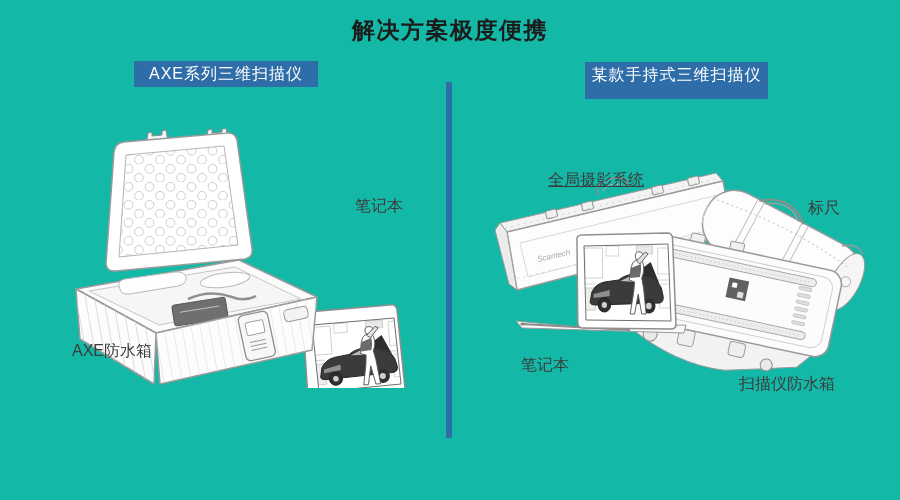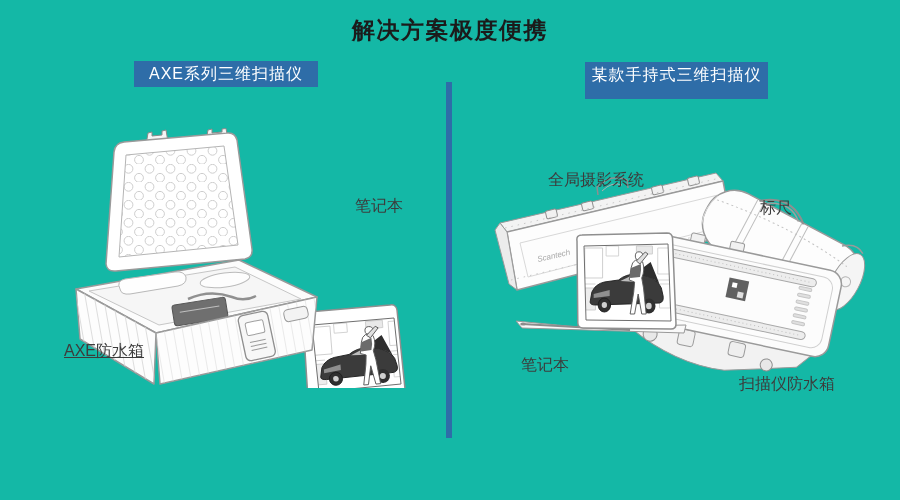--- a/index.html
+++ b/index.html
@@ -9,23 +9,23 @@
          font-size:23px;font-weight:bold;color:#1b1b1b;letter-spacing:1.5px;}
   .badge{position:absolute;height:26px;line-height:26px;text-align:center;color:#ffffff;
          font-size:16px;letter-spacing:1px;background:var(--accent-blue,#2e6da8);}
   .badge-left{left:134px;top:61px;width:184px;}
   .badge-right{left:585px;top:62px;width:183px;height:37px;line-height:25px;}
   .divider{position:absolute;left:446px;top:82px;width:6px;height:356px;
            background:var(--accent-blue,#2e6da8);}
   .illus{position:absolute;}
   .lbl{position:absolute;font-size:16px;color:#3c3c3c;white-space:nowrap;}
   .lbl-laptop-left{left:355px;top:196px;}
-  .lbl-axe-case{left:64px;top:341px;text-decoration:underline;}
-  .lbl-photo-system{left:548px;top:170px;}
-  .lbl-scale-bar{left:760px;top:198px;}
+  .lbl-axe-case{left:72px;top:341px;}
+  .lbl-photo-system{left:548px;top:170px;text-decoration:underline;}
+  .lbl-scale-bar{left:808px;top:198px;}
   .lbl-laptop-right{left:521px;top:355px;}
   .lbl-scanner-case{left:739px;top:374px;}
 </style>
 </head>
 <body>
 
 <div class="stage">
 
   <svg width="0" height="0" style="position:absolute" aria-hidden="true">
     <defs>

